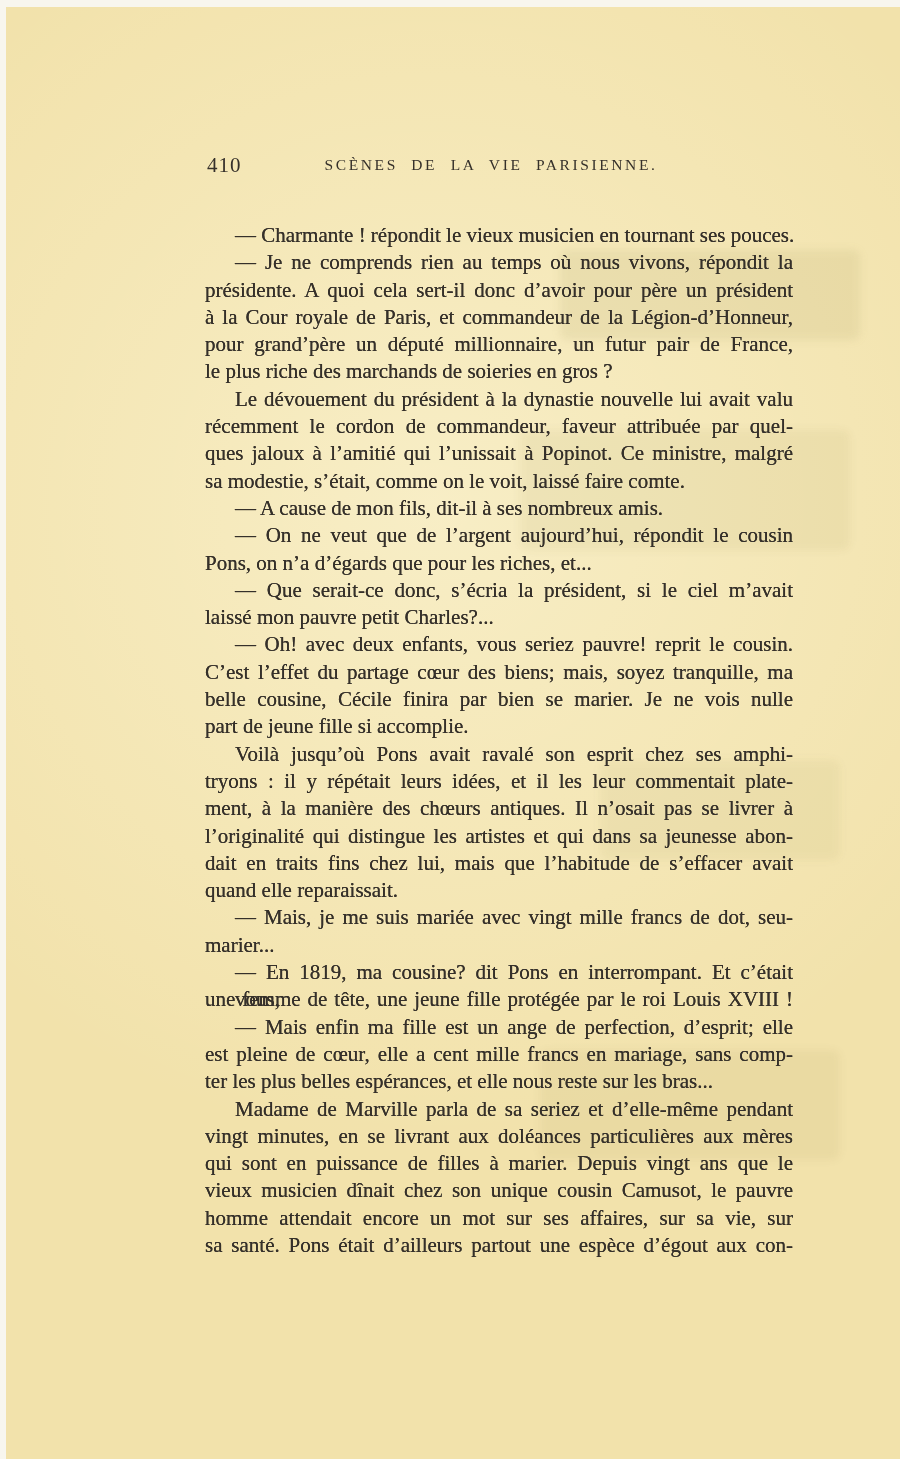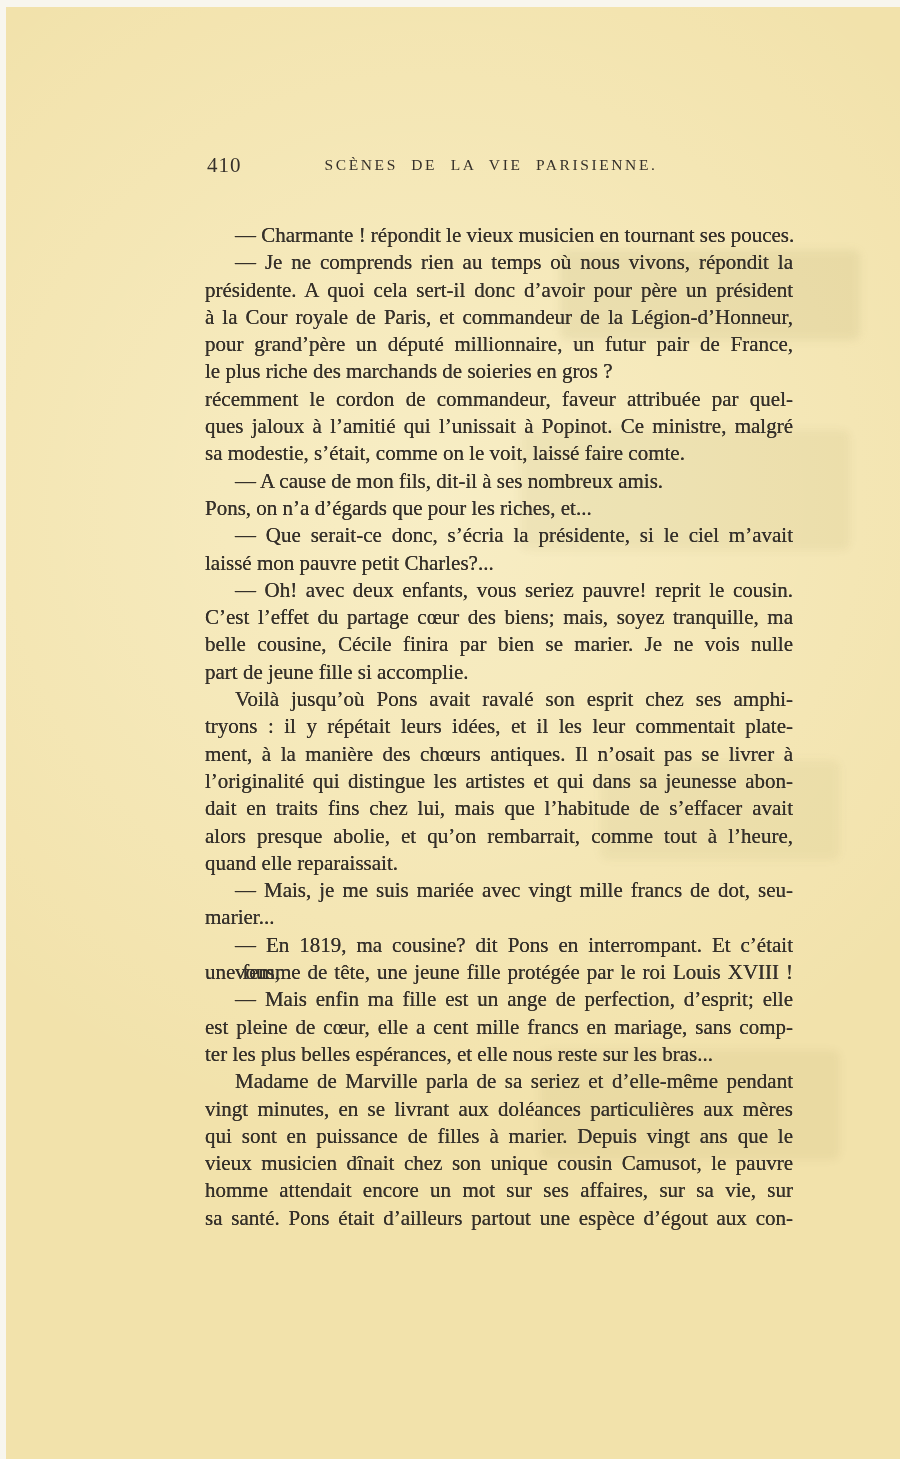--- a/index.html
+++ b/index.html
@@ -75,37 +75,38 @@
     <span class="head-title">SCÈNES DE LA VIE PARISIENNE.</span>
   </div>
 
   <div class="text-block">
       <div class="line ind">— Charmante ! répondit le vieux musicien en tournant ses pouces.</div>
       <div class="line j ind">— Je ne comprends rien au temps où nous vivons, répondit la</div>
       <div class="line j">présidente. A quoi cela sert-il donc d’avoir pour père un président</div>
       <div class="line j">à la Cour royale de Paris, et commandeur de la Légion-d’Honneur,</div>
       <div class="line j">pour grand’père un député millionnaire, un futur pair de France,</div>
       <div class="line">le plus riche des marchands de soieries en gros ?</div>
+      <div class="line j ind">Le dévouement du président à la dynastie nouvelle lui avait valu</div>
       <div class="line j">récemment le cordon de commandeur, faveur attribuée par quel-</div>
       <div class="line j">ques jaloux à l’amitié qui l’unissait à Popinot. Ce ministre, malgré</div>
       <div class="line">sa modestie, s’était, comme on le voit, laissé faire comte.</div>
       <div class="line ind">— A cause de mon fils, dit-il à ses nombreux amis.</div>
+      <div class="line j ind">— On ne veut que de l’argent aujourd’hui, répondit le cousin</div>
       <div class="line">Pons, on n’a d’égards que pour les riches, et...</div>
-      <div class="line j ind">— Que serait-ce donc, s’écria la présidente, si le ciel m’avait</div>
+      <div class="line j ind">— Que serait-ce donc, s’écria la président, si le ciel m’avait</div>
       <div class="line">laissé mon pauvre petit Charles?...</div>
       <div class="line j ind">— Oh! avec deux enfants, vous seriez pauvre! reprit le cousin.</div>
       <div class="line j">C’est l’effet du partage cœur des biens; mais, soyez tranquille, ma</div>
       <div class="line j">belle cousine, Cécile finira par bien se marier. Je ne vois nulle</div>
       <div class="line">part de jeune fille si accomplie.</div>
       <div class="line j ind">Voilà jusqu’où Pons avait ravalé son esprit chez ses amphi-</div>
       <div class="line j">tryons : il y répétait leurs idées, et il les leur commentait plate-</div>
       <div class="line j">ment, à la manière des chœurs antiques. Il n’osait pas se livrer à</div>
       <div class="line j">l’originalité qui distingue les artistes et qui dans sa jeunesse abon-</div>
       <div class="line j">dait en traits fins chez lui, mais que l’habitude de s’effacer avait</div>
-      <div class="line j">alors presque abolie, et qu’on rembarrait, comme tout à l’heure,</div>
       <div class="line">quand elle reparaissait.</div>
       <div class="line j ind">— Mais, je me suis mariée avec vingt mille francs de dot, seu-</div>
       <div class="line">marier...</div>
       <div class="line j ind">— En 1819, ma cousine? dit Pons en interrompant. Et c’était vous,</div>
       <div class="line j">une femme de tête, une jeune fille protégée par le roi Louis XVIII !</div>
       <div class="line j ind">— Mais enfin ma fille est un ange de perfection, d’esprit; elle</div>
       <div class="line j">est pleine de cœur, elle a cent mille francs en mariage, sans comp-</div>
       <div class="line">ter les plus belles espérances, et elle nous reste sur les bras...</div>
       <div class="line j ind">Madame de Marville parla de sa seriez et d’elle-même pendant</div>
       <div class="line j">vingt minutes, en se livrant aux doléances particulières aux mères</div>

